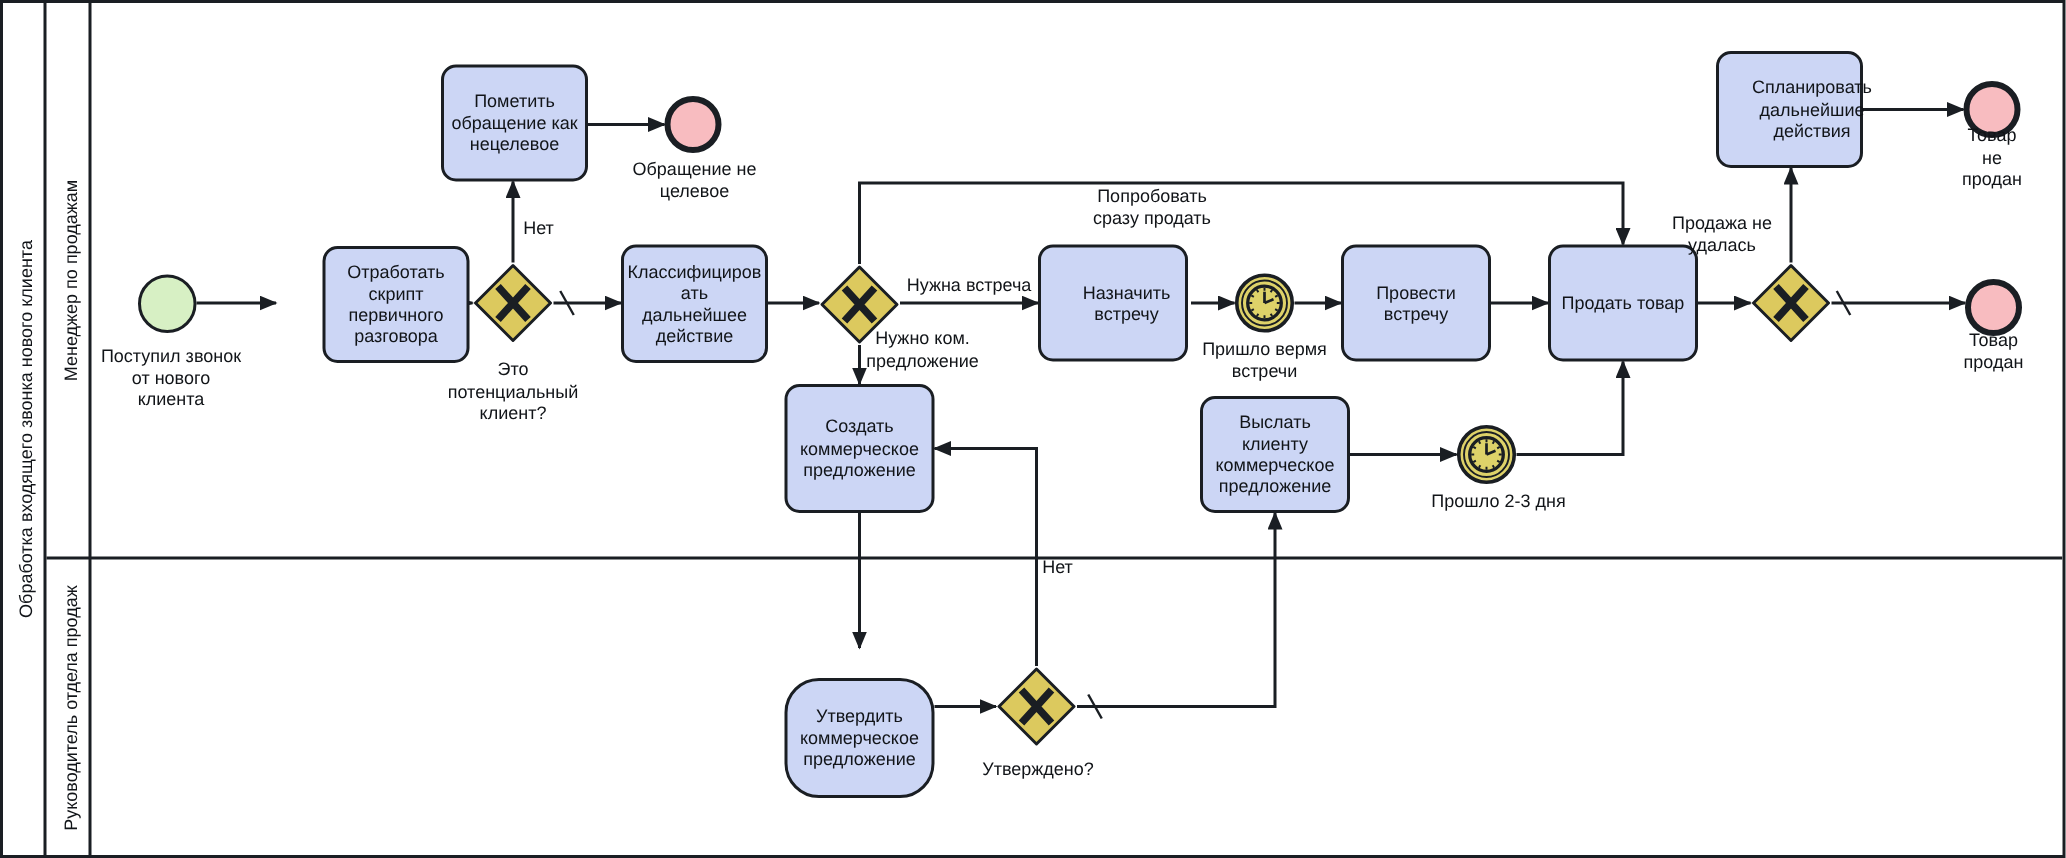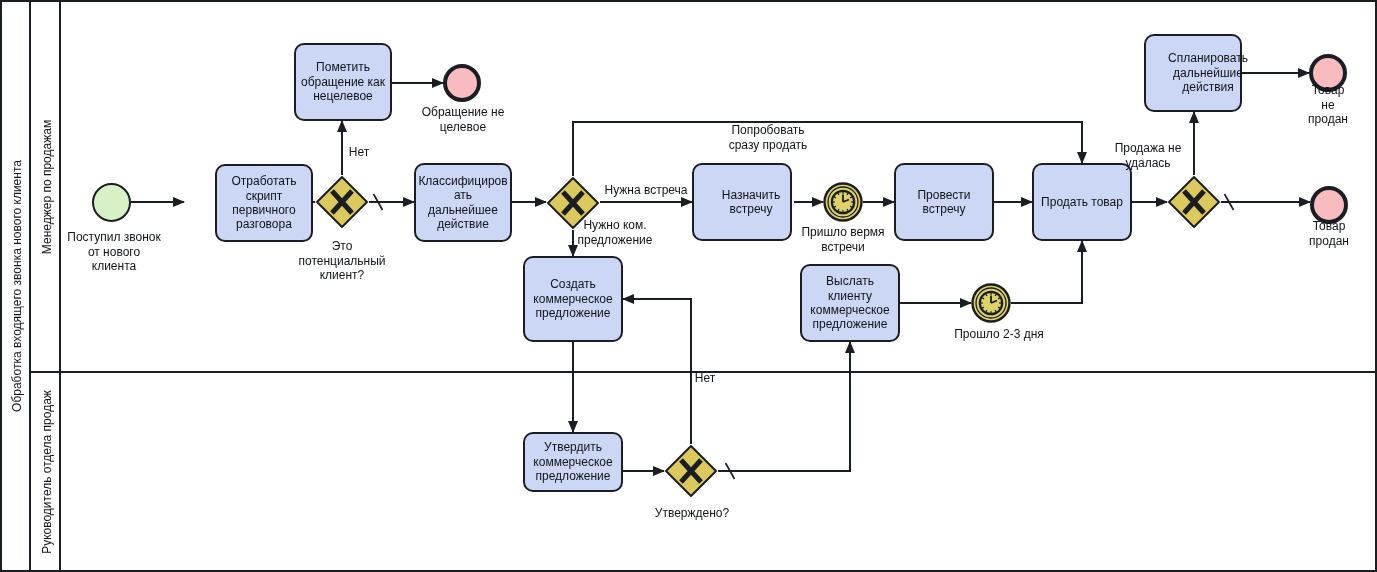--- a/index.html
+++ b/index.html
@@ -161,21 +161,21 @@
           <line x1="25.1" y1="28.8" x2="24.1" y2="27.1" stroke="#1a1e23" stroke-width="1.3"></line>
           <line x1="20.0" y1="30.2" x2="20.0" y2="28.2" stroke="#1a1e23" stroke-width="1.3"></line>
           <line x1="14.9" y1="28.8" x2="15.9" y2="27.1" stroke="#1a1e23" stroke-width="1.3"></line>
           <line x1="11.2" y1="25.1" x2="12.9" y2="24.1" stroke="#1a1e23" stroke-width="1.3"></line>
           <line x1="9.8" y1="20.0" x2="11.8" y2="20.0" stroke="#1a1e23" stroke-width="1.3"></line>
           <line x1="11.2" y1="14.9" x2="12.9" y2="15.9" stroke="#1a1e23" stroke-width="1.3"></line>
           <line x1="14.9" y1="11.2" x2="15.9" y2="12.9" stroke="#1a1e23" stroke-width="1.3"></line>
           <line x1="20" y1="20" x2="20" y2="12.5" stroke="#1a1e23" stroke-width="1.8"></line>
           <line x1="20" y1="20" x2="26" y2="17.5" stroke="#1a1e23" stroke-width="1.8"></line>
         </svg></div>
-      <div class="node task" style="left: 521px; top: 430px; width: 100px; height: 60px;"><div>Утвердить
+      <div class="node task" style="left: 521px; top: 450px; width: 100px; height: 80px; border-radius: 23px;"><div>Утвердить
 коммерческое
 предложение</div></div>
       <div class="node" style="left: 662px; top: 442px; width: 54px; height: 54px;"><svg width="54" height="54" viewBox="0 0 54 54">
           <path d="M27 2 L52 27 L27 52 L2 27 Z" style="fill:var(--gw-fill)" stroke="#1a1e23" stroke-width="2" stroke-linejoin="round"></path>
           <path d="M17 16 L37 38 M37 16 L17 38" stroke="#1a1e23" stroke-width="5" fill="none"></path>
         </svg></div>
     </div>
   <div id="labels">
       <div class="shape-label" style="left: 112px; top: 250px;">Поступил звонок
 от нового

